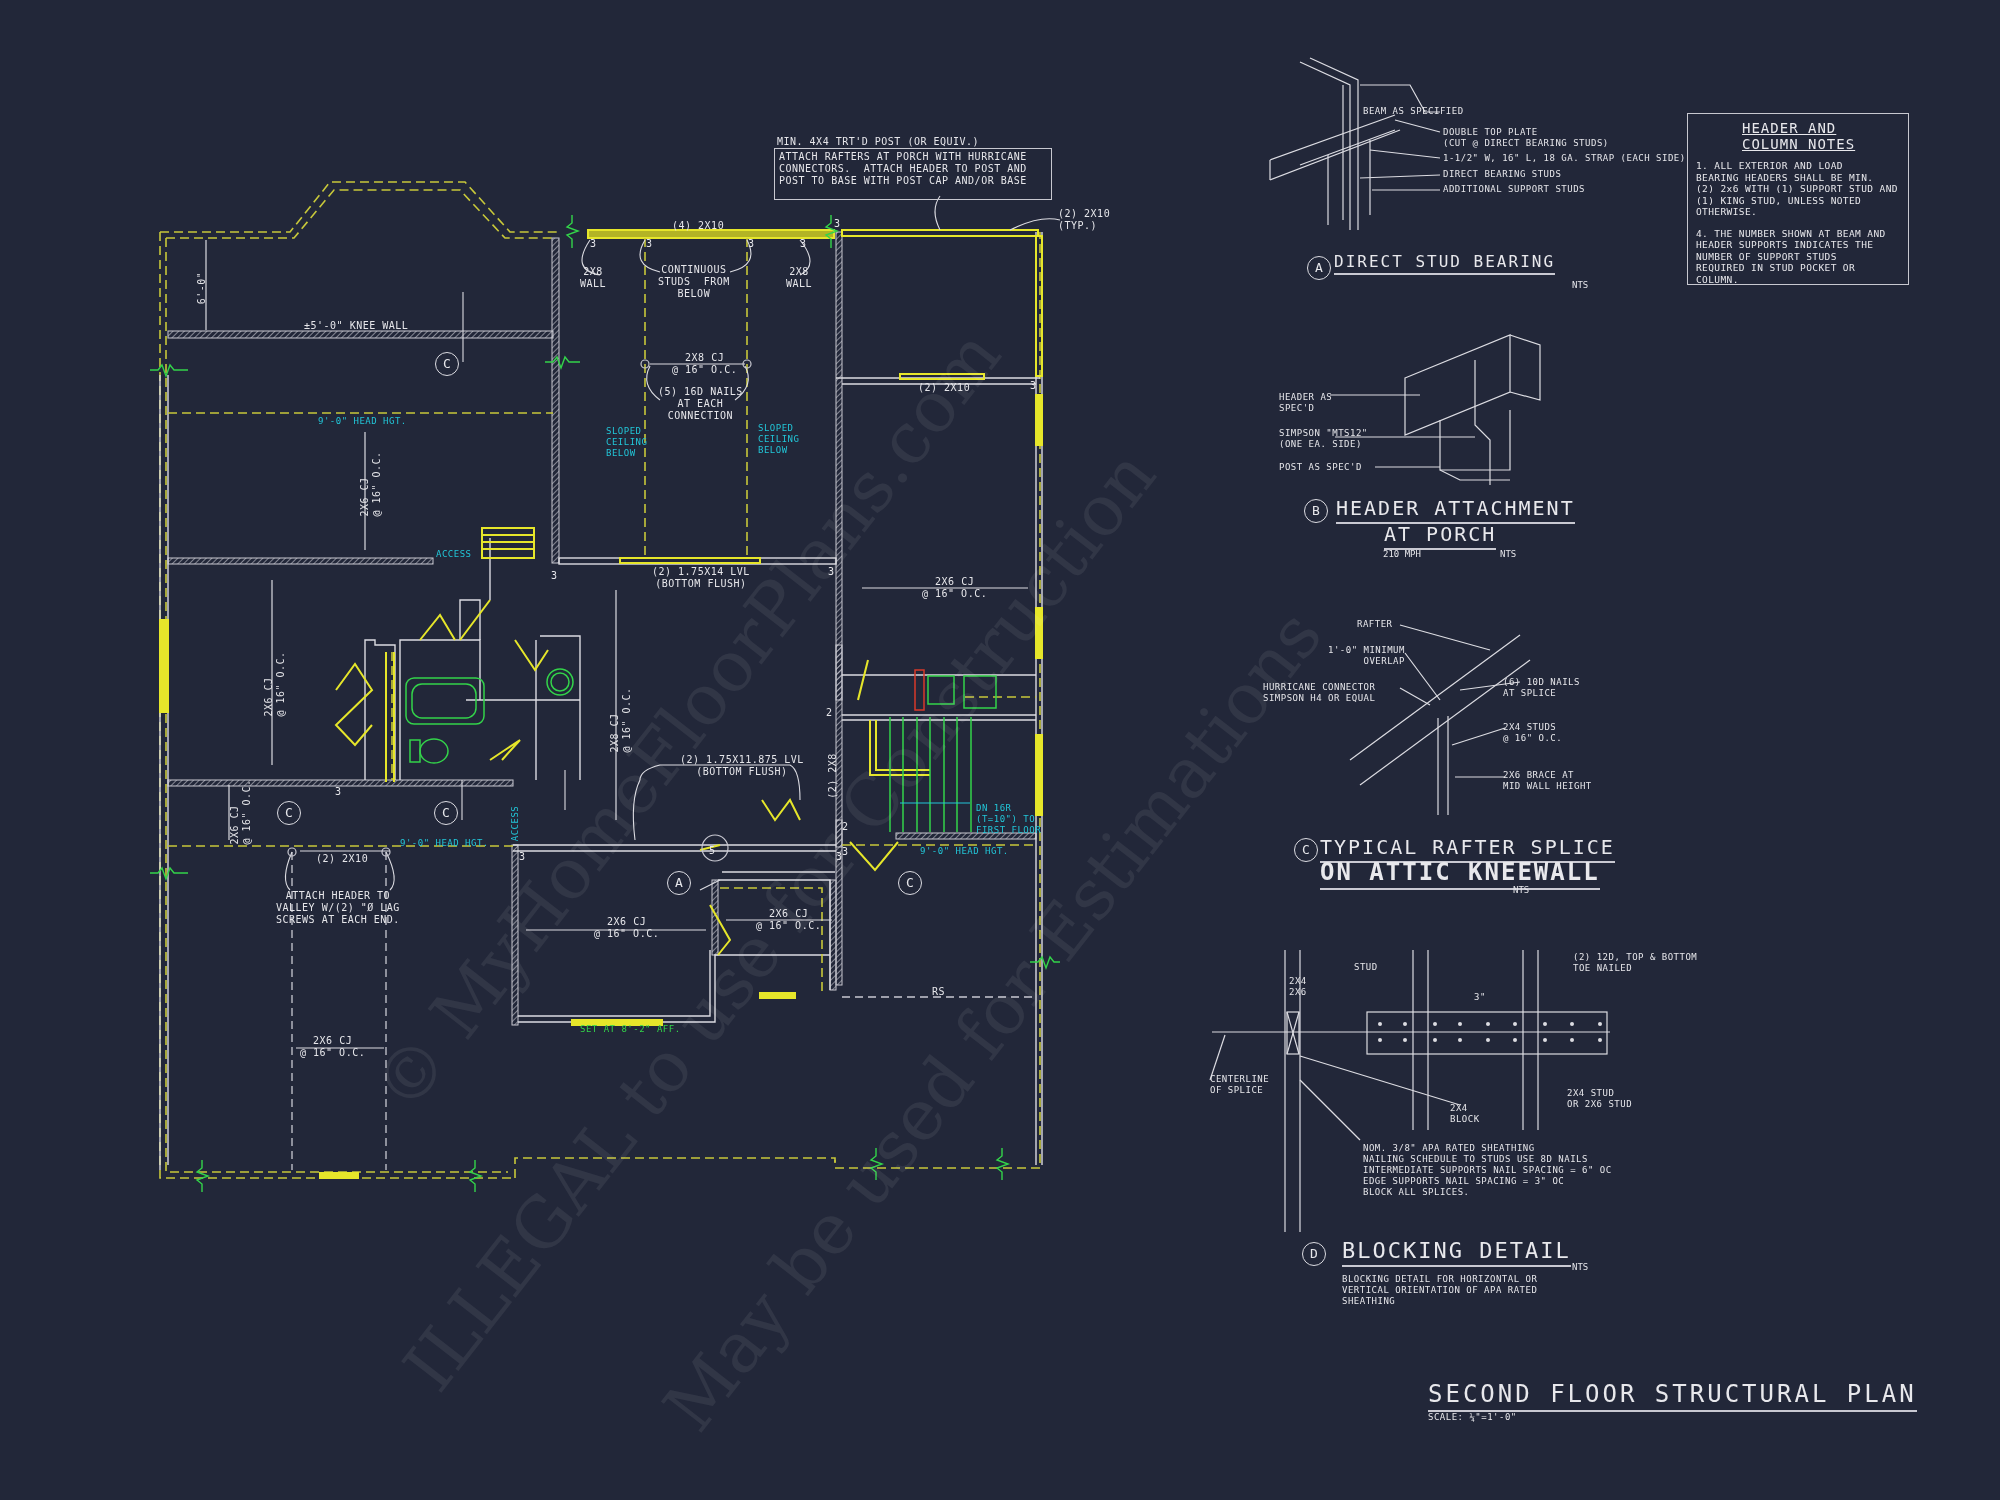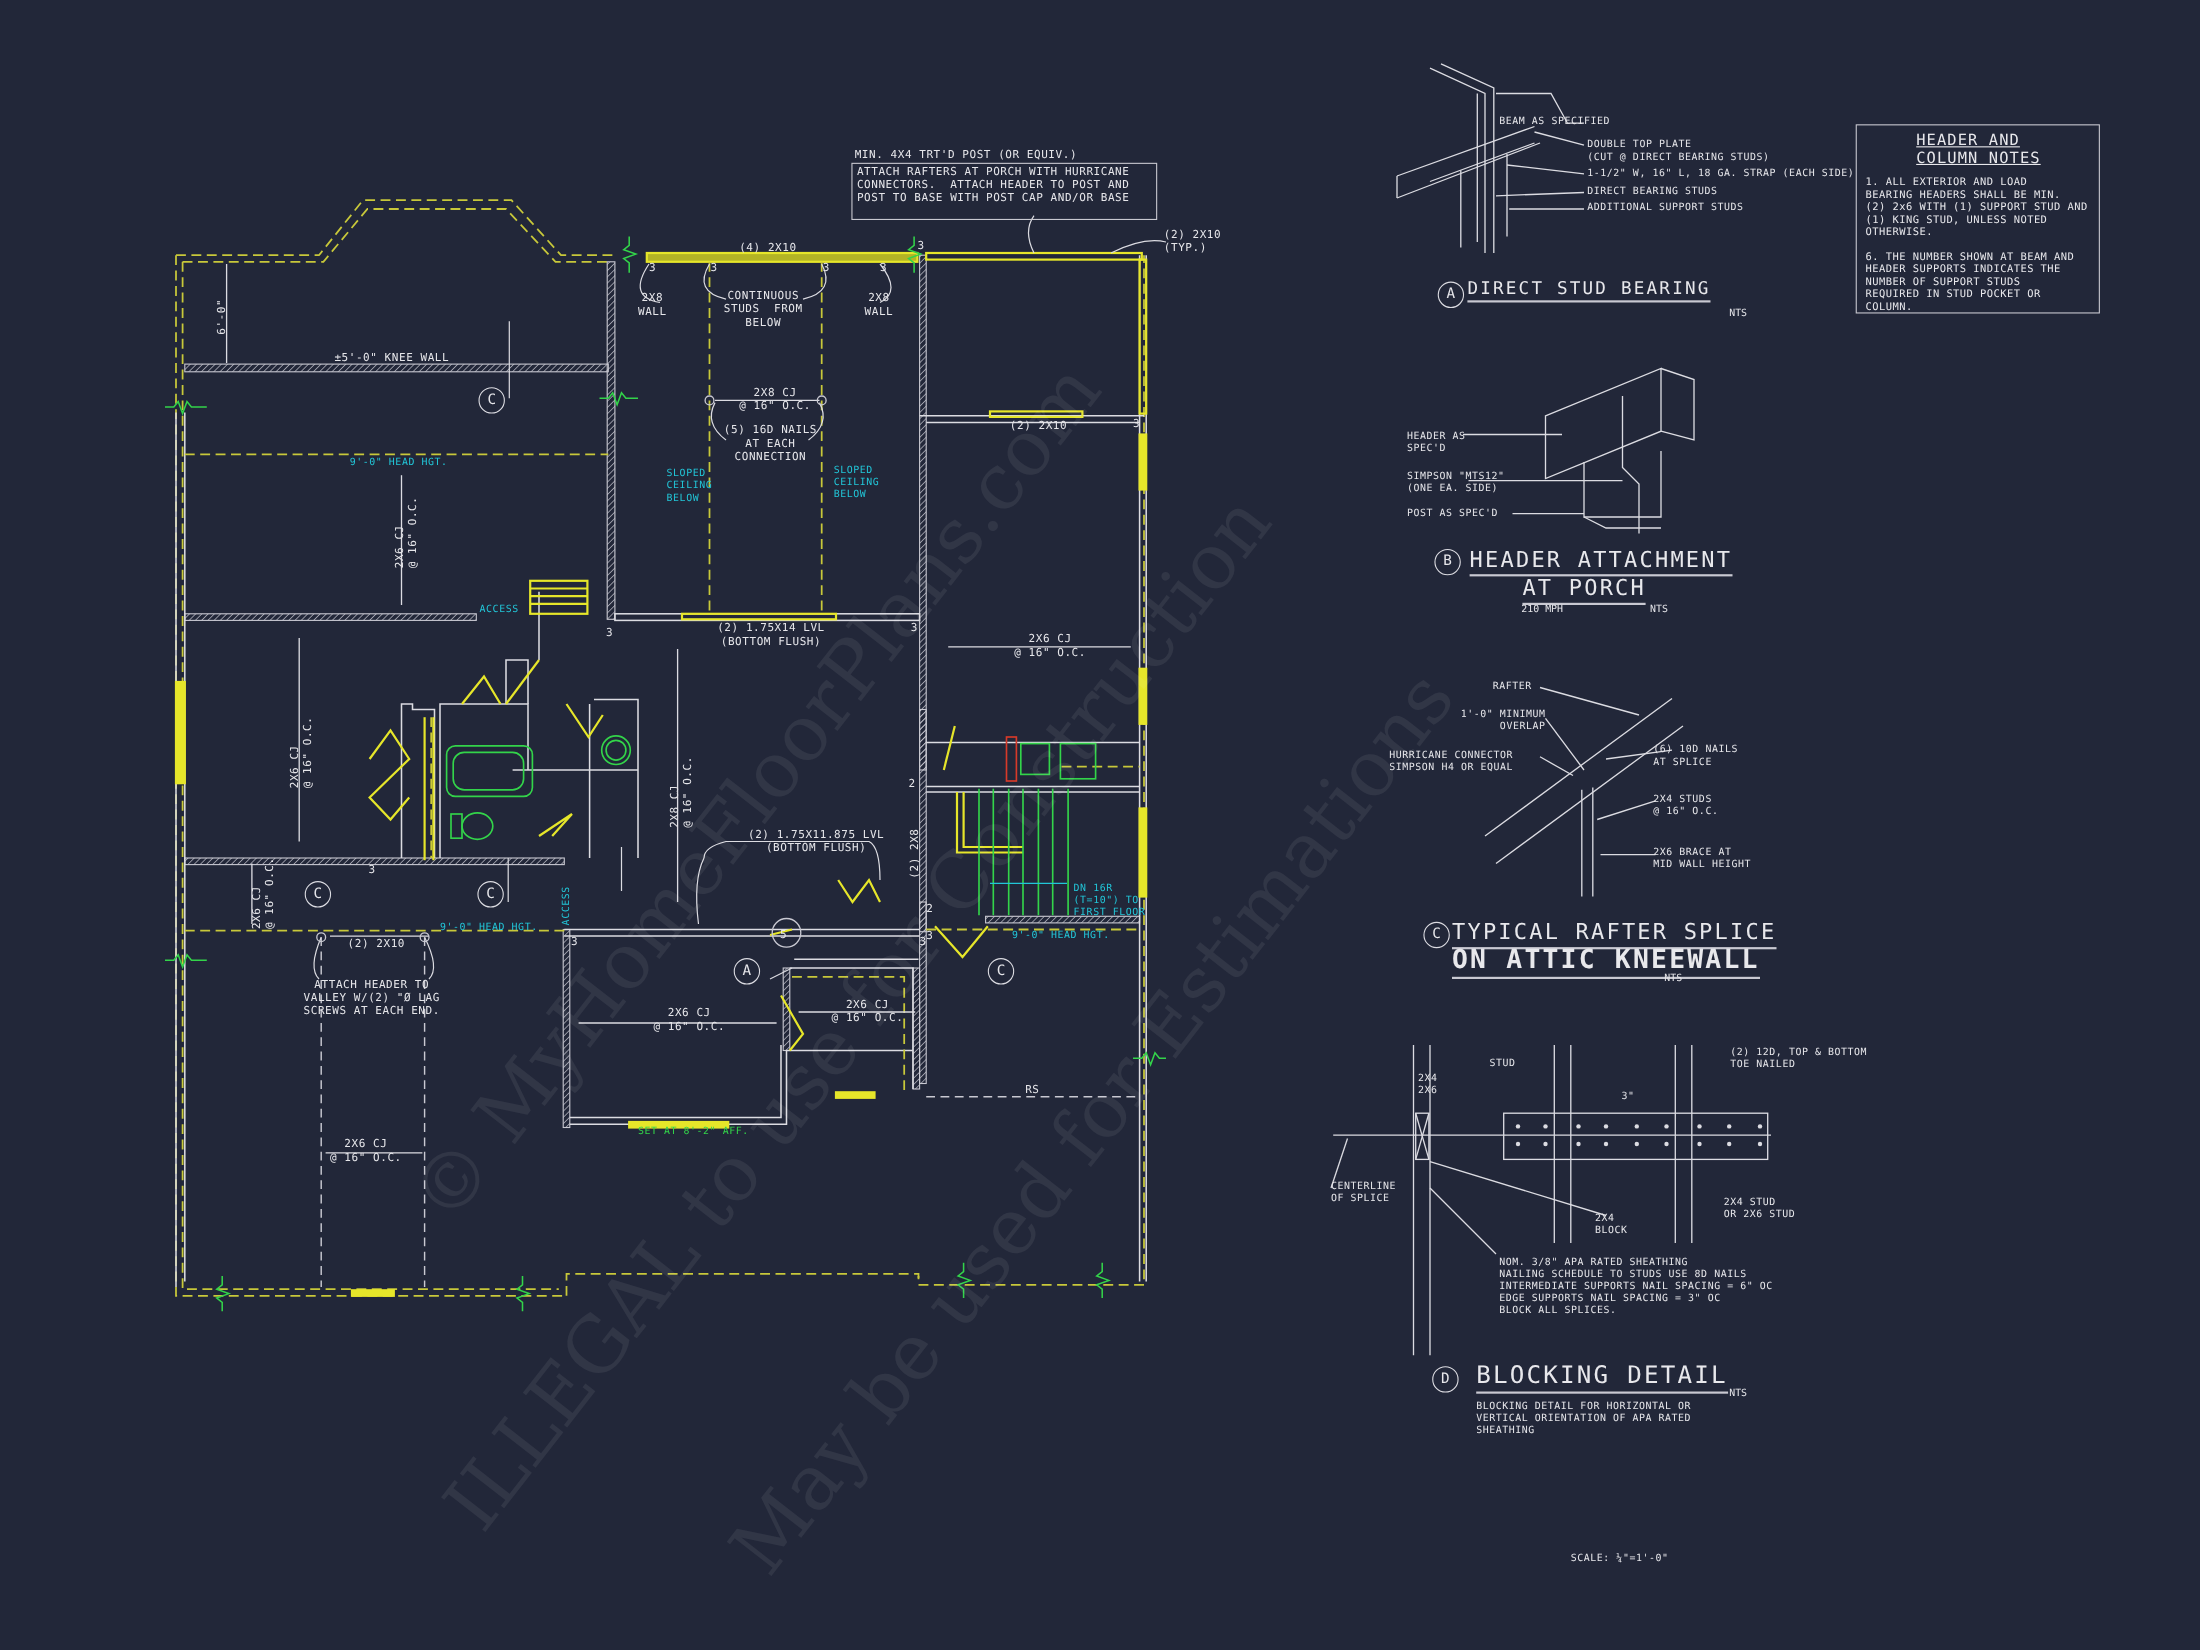--- a/index.html
+++ b/index.html
@@ -385,21 +385,21 @@
   <div class="title" style="left:1334px;top:252px;font-size:16px;">DIRECT STUD BEARING</div>
   <div class="nts" style="left:1572px;top:280px;">NTS</div>
 
   <div class="notebox" style="left:1687px;top:113px;width:204px;height:158px;">
     <div class="h">HEADER AND COLUMN NOTES</div>
     <div class="p">1. ALL EXTERIOR AND LOAD
 BEARING HEADERS SHALL BE MIN.
 (2) 2x6 WITH (1) SUPPORT STUD AND
 (1) KING STUD, UNLESS NOTED
 OTHERWISE.</div>
-    <div class="p">6. THE NUMBER SHOWN AT BEAM AND
+    <div class="p">4. THE NUMBER SHOWN AT BEAM AND
 HEADER SUPPORTS INDICATES THE
 NUMBER OF SUPPORT STUDS
 REQUIRED IN STUD POCKET OR
 COLUMN.</div>
   </div>
 
   <div class="lbl sm" style="left:1279px;top:392px;">HEADER AS
 SPEC'D</div>
   <div class="lbl sm" style="left:1279px;top:428px;">SIMPSON "MTS12"
 (ONE EA. SIDE)</div>
@@ -443,14 +443,15 @@
 INTERMEDIATE SUPPORTS NAIL SPACING = 6" OC
 EDGE SUPPORTS NAIL SPACING = 3" OC
 BLOCK ALL SPLICES.</div>
   <div class="bubble" style="left:1302px;top:1242px;">D</div>
   <div class="title" style="left:1342px;top:1238px;font-size:22px;">BLOCKING DETAIL</div>
   <div class="nts" style="left:1572px;top:1262px;">NTS</div>
   <div class="lbl sm" style="left:1342px;top:1274px;">BLOCKING DETAIL FOR HORIZONTAL OR
 VERTICAL ORIENTATION OF APA RATED
 SHEATHING</div>
 
+  <div class="title big" style="left:1428px;top:1380px;">Second Floor Structural Plan</div>
   <div class="lbl sm" style="left:1428px;top:1412px;">SCALE: ¼"=1'-0"</div>
 </div>
 
 </body></html>

